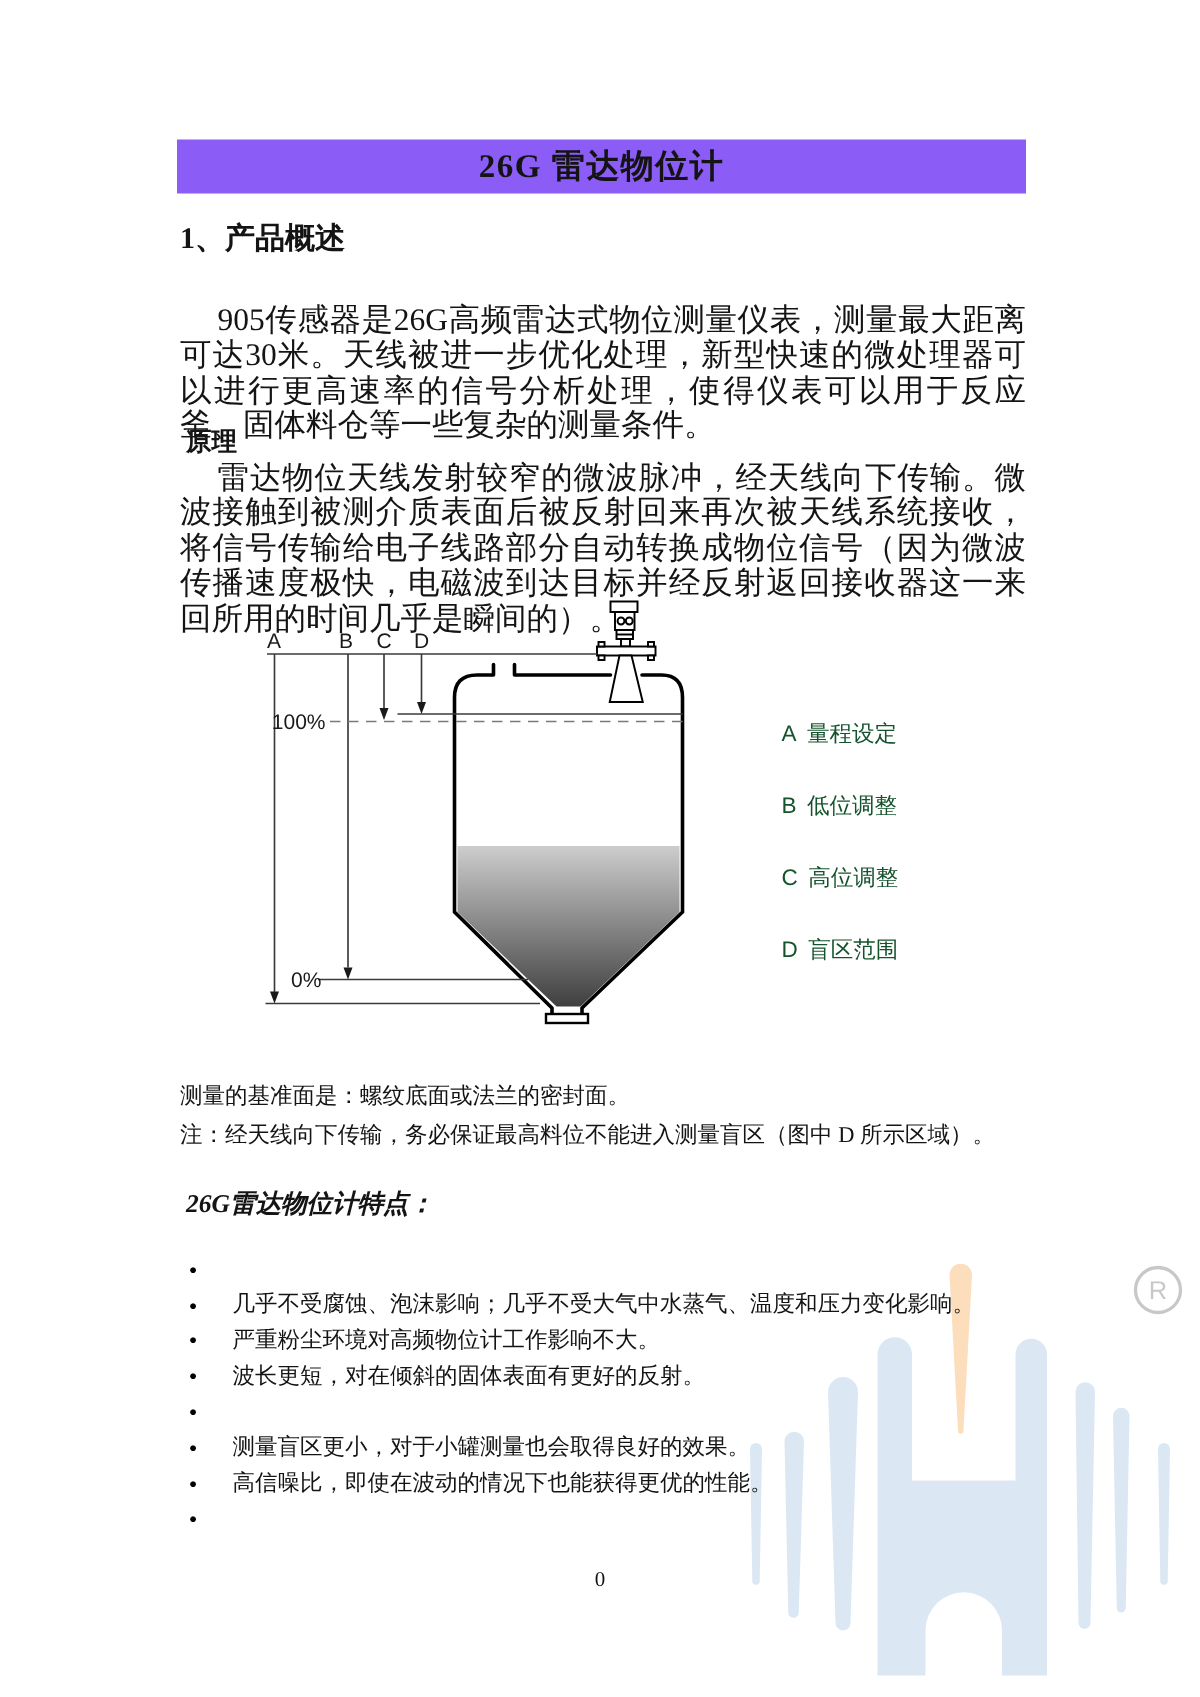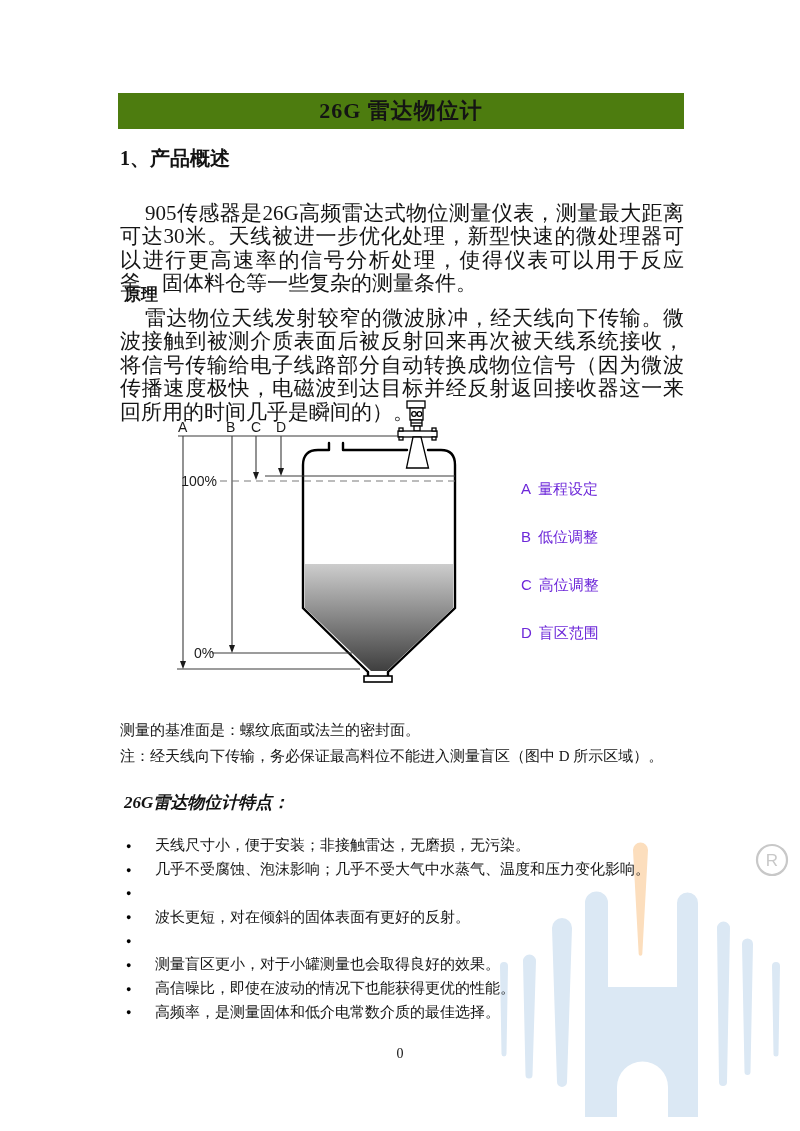--- a/index.html
+++ b/index.html
@@ -3,37 +3,37 @@
 <meta charset="utf-8">
 <style>
   html,body{margin:0;padding:0;background:#fff;}
   .page{
     position:relative;width:800px;height:1131px;background:#fff;overflow:hidden;
     font-family:"Liberation Serif","DejaVu Serif",serif;color:#141414;
   }
   .watermark{position:absolute;left:495px;top:835px;z-index:0;}
   .title-bar{
     position:absolute;left:118px;top:93px;width:566px;height:36px;
-    background:#4d7c0f;text-align:center;line-height:36px;
+    background:#8b5cf6;text-align:center;line-height:36px;
     font-weight:bold;font-size:22px;letter-spacing:1px;z-index:1;
   }
   .h1{position:absolute;left:120px;top:145px;font-size:20px;font-weight:bold;z-index:1;}
   .h3{position:absolute;left:124px;font-size:17px;font-weight:bold;z-index:1;}
   .para{
     position:absolute;left:120px;width:564px;font-size:21px;line-height:23.4px;
     text-align:justify;text-indent:25px;z-index:1;
   }
   #para1{top:202px;}
   #principle-h{top:283px;}
   #para2{top:307px;}
   .diagram{position:absolute;left:160px;top:392px;z-index:1;}
   .diagram text{font-family:"Liberation Sans","DejaVu Sans",sans-serif;fill:#1a1a1a;}
   .legend-row{
     position:absolute;left:521px;z-index:1;
-    font-family:"Liberation Sans","DejaVu Sans",sans-serif;font-size:15px;color:#6d28d9;
+    font-family:"Liberation Sans","DejaVu Sans",sans-serif;font-size:15px;color:#14532d;
   }
   .legend-key{margin-right:7px;}
   .note{position:absolute;left:120px;font-size:15px;z-index:1;}
   #note1{top:721px;}
   #note2{top:747px;}
   #features-h{top:791px;font-style:italic;}
   .bullets{position:absolute;left:126px;top:834px;width:566px;z-index:1;}
   .bullet-row{display:flex;align-items:center;height:23.8px;font-size:15px;white-space:nowrap;}
   .bullet-dot{flex:none;width:10px;font-size:9px;margin-right:19px;color:#000;}
   .page-num{position:absolute;left:0;top:1046px;width:800px;text-align:center;font-size:14px;z-index:1;}
@@ -140,45 +140,44 @@
     <span class="legend-key">D</span><span>盲区范围</span>
   </div>
 
   <div class="note" id="note1">测量的基准面是：螺纹底面或法兰的密封面。</div>
   <div class="note" id="note2">注：经天线向下传输，务必保证最高料位不能进入测量盲区（图中 D 所示区域）。</div>
 
   <div class="h3" id="features-h">26G雷达物位计特点：</div>
   <div class="bullets">
     <div class="bullet-row">
       <span class="bullet-dot">●</span>
-      <span>天线尺寸小，便于安装；非接触雷达，无磨损，无污染。</span>
     </div>
     <div class="bullet-row">
       <span class="bullet-dot">●</span>
       <span>几乎不受腐蚀、泡沫影响；几乎不受大气中水蒸气、温度和压力变化影响。</span>
     </div>
     <div class="bullet-row">
       <span class="bullet-dot">●</span>
+      <span>严重粉尘环境对高频物位计工作影响不大。</span>
     </div>
     <div class="bullet-row">
       <span class="bullet-dot">●</span>
       <span>波长更短，对在倾斜的固体表面有更好的反射。</span>
     </div>
     <div class="bullet-row">
       <span class="bullet-dot">●</span>
     </div>
     <div class="bullet-row">
       <span class="bullet-dot">●</span>
       <span>测量盲区更小，对于小罐测量也会取得良好的效果。</span>
     </div>
     <div class="bullet-row">
       <span class="bullet-dot">●</span>
       <span>高信噪比，即使在波动的情况下也能获得更优的性能。</span>
     </div>
     <div class="bullet-row">
       <span class="bullet-dot">●</span>
-      <span>高频率，是测量固体和低介电常数介质的最佳选择。</span>
     </div>
   </div>
 
   <div class="page-num">0</div>
 
 </div>
 
 </body></html>

